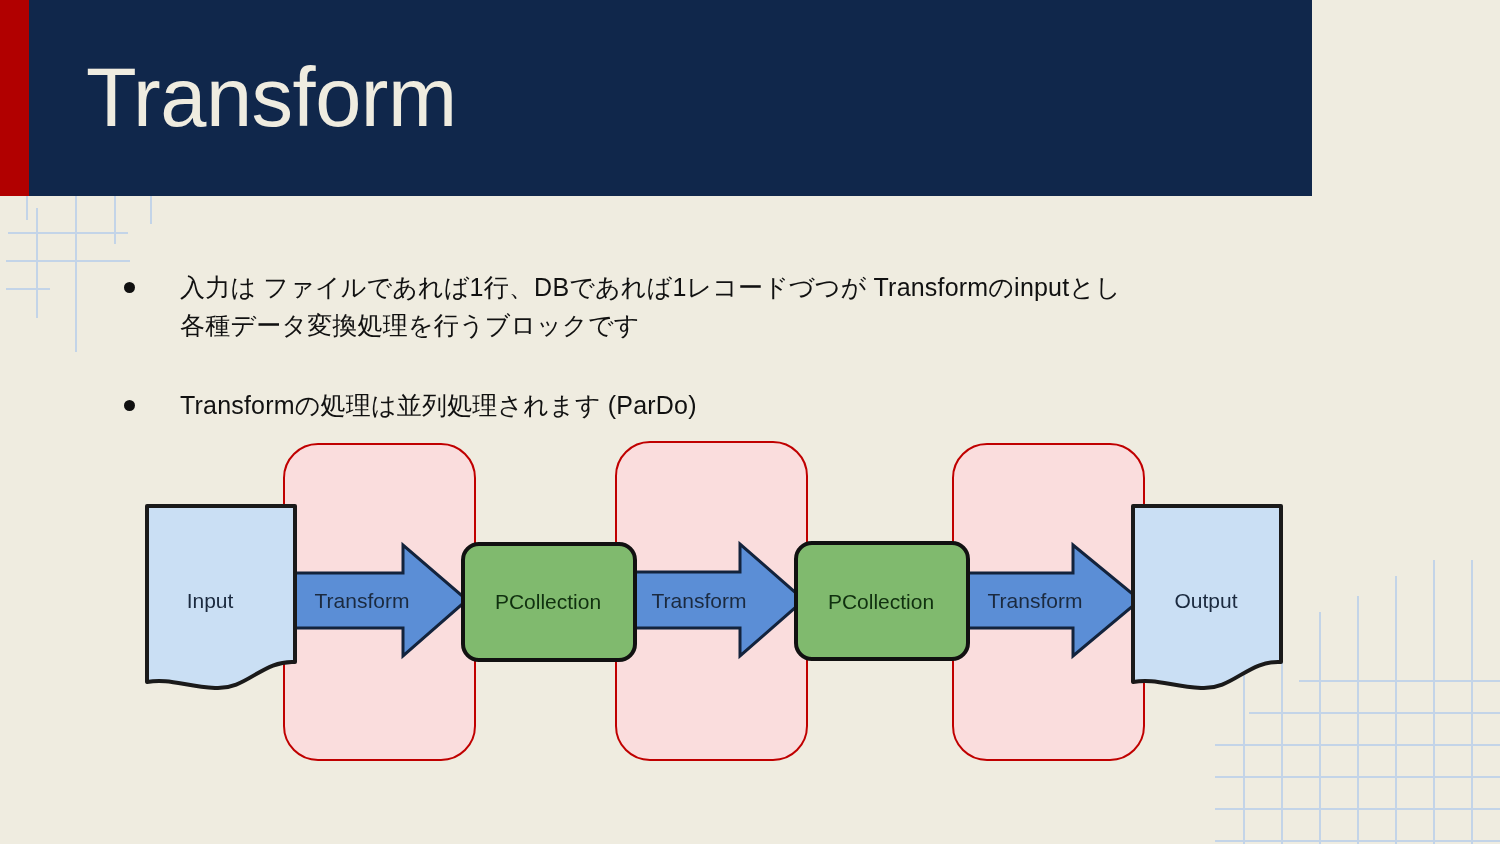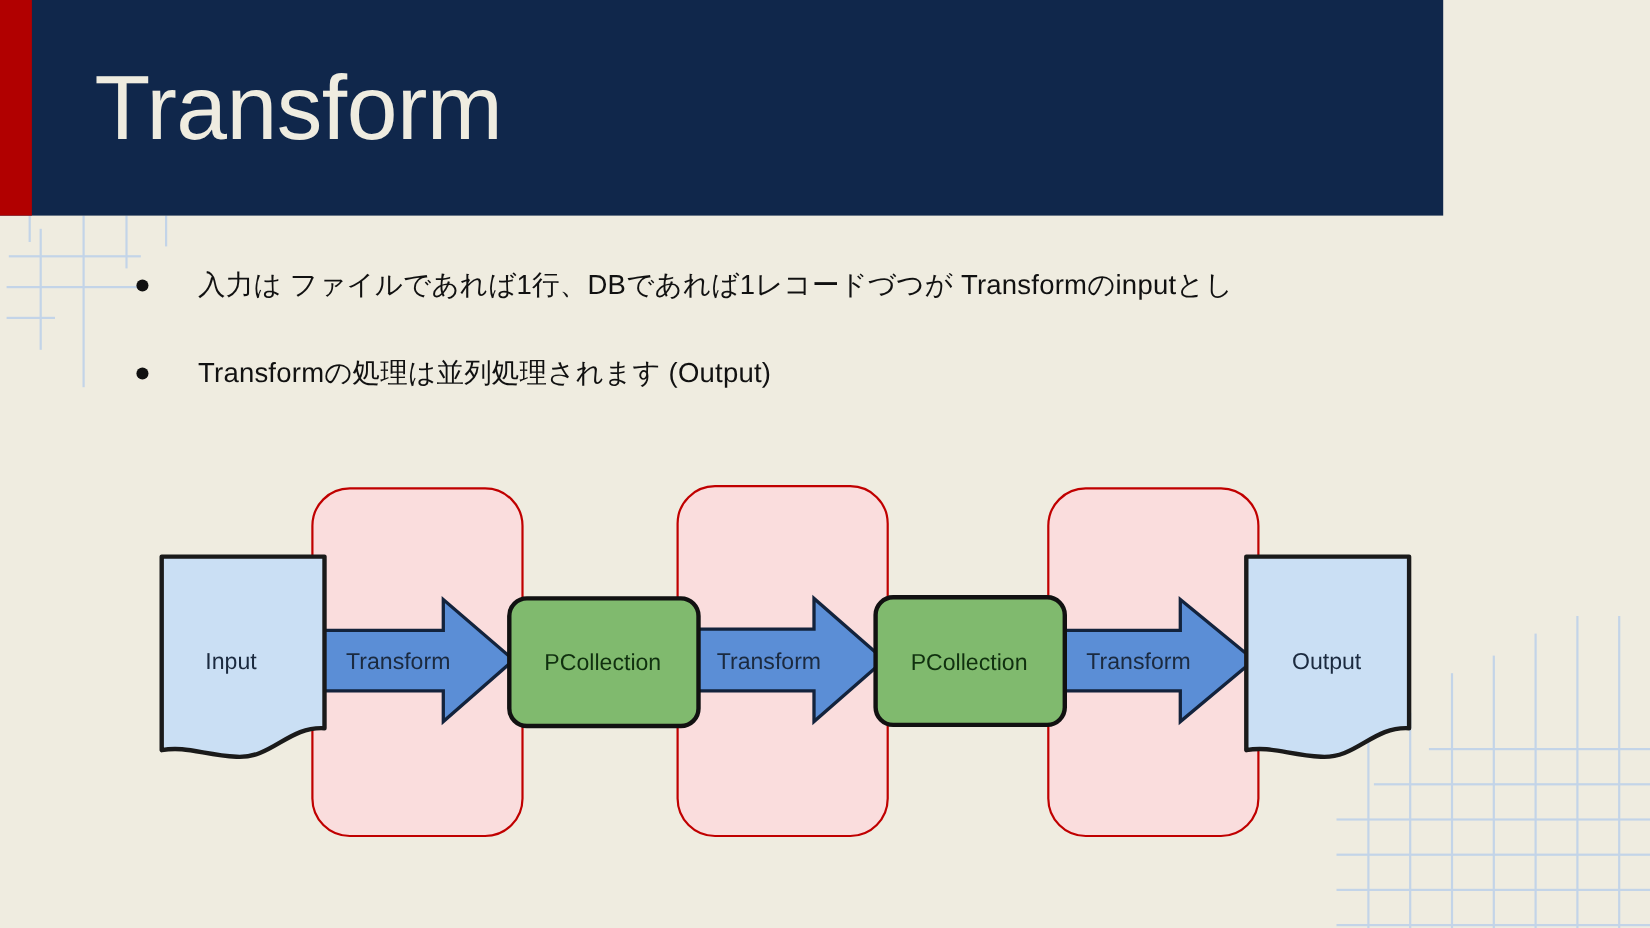--- a/index.html
+++ b/index.html
@@ -63,20 +63,21 @@
   #bullets {
     position: absolute;
     left: 0;
     top: 240px;
     width: 1340px;
   }
   .bullet-row {
     position: relative;
     padding-left: 180px;
     margin-bottom: 34px;
+    margin-top: 28px;
   }
   .bullet-dot {
     position: absolute;
     left: 124px;
     top: 14px;
     width: 11px;
     height: 11px;
     border-radius: 50%;
     background: #101010;
   }
@@ -137,25 +138,26 @@
 <div id="title-band">
   <div id="title-accent"></div>
   <div id="page-title">Transform</div>
 </div>
 
 <div id="bullets">
 
   <div class="bullet-row">
     <span class="bullet-dot"></span>
     <div class="bullet-text">入力は ファイルであれば1行、DBであれば1レコードづつが Transformのinputとし</div>
+    <div class="bullet-text">各種データ変換処理を行うブロックです</div>
   </div>
 
   <div class="bullet-row" style="margin-top:42px;">
     <span class="bullet-dot"></span>
-    <div class="bullet-text">Transformの処理は並列処理されます (Output)</div>
+    <div class="bullet-text">Transformの処理は並列処理されます (ParDo)</div>
   </div>
 
 </div>
 
 <div id="diagram">
 <svg width="1500" height="380" viewBox="0 0 1500 380" xmlns="http://www.w3.org/2000/svg">
 
   <rect x="284" y="24" width="191" height="316" rx="34" ry="34" fill="#fadddd" stroke="#c00000" stroke-width="2"></rect>
   <rect x="616" y="22" width="191" height="318" rx="34" ry="34" fill="#fadddd" stroke="#c00000" stroke-width="2"></rect>
   <rect x="953" y="24" width="191" height="316" rx="34" ry="34" fill="#fadddd" stroke="#c00000" stroke-width="2"></rect>

